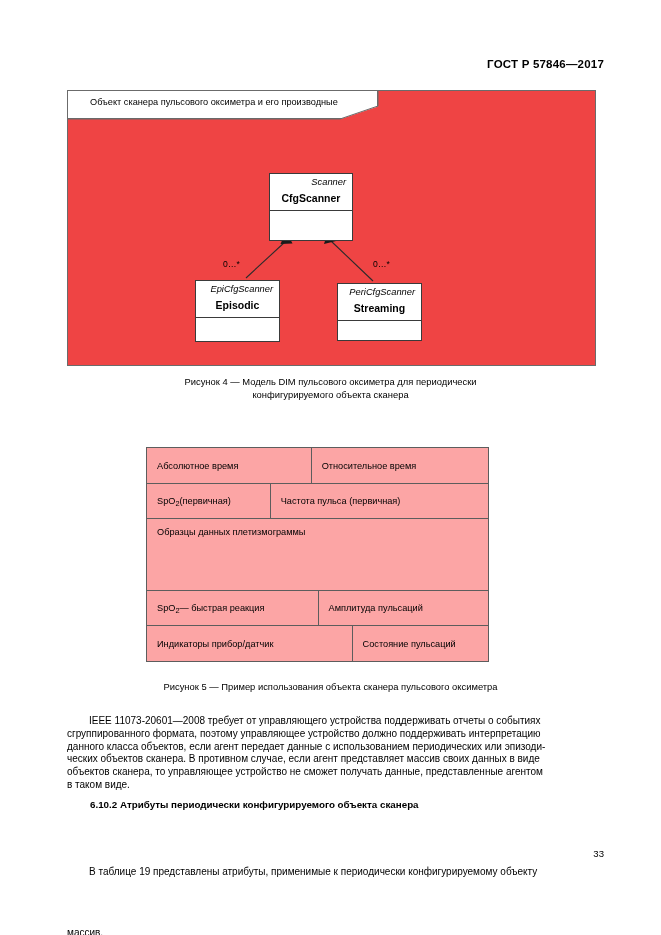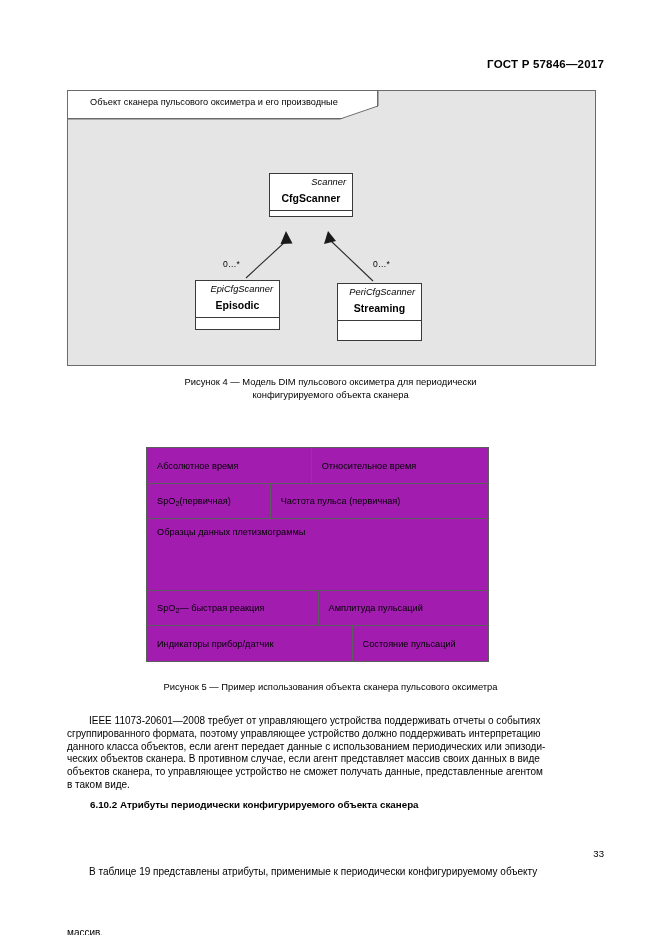--- a/index.html
+++ b/index.html
@@ -37,21 +37,21 @@
 
   
   .uml-frame {
     position: absolute;
     left: 67px;
     top: 90px;
     width: 529px;
     height: 276px;
     border: 1px solid #6b6b6b;
     box-sizing: border-box;
-    background: #e5e5e5;
+    background: #ef4444;
   }
   .uml-tab {
     position: absolute;
     left: 0px;
     top: 0px;
     width: 310px;
     height: 28px;
     box-sizing: border-box;
     border-right: 1px solid #6b6b6b;
     border-bottom: 1px solid #6b6b6b;
@@ -95,29 +95,29 @@
     padding-top: 1px;
   }
   .uml-body {
     height: 28px;
   }
 
   #cls-cfgscanner {
     left: 201px;
     top: 82px;
     width: 84px;
-    height: 44px;
+    height: 68px;
   }
   #cls-cfgscanner .uml-body { height: 20px; }
 
   #cls-episodic {
     left: 127px;
     top: 189px;
     width: 85px;
-    height: 50px;
+    height: 62px;
   }
   #cls-streaming {
     left: 269px;
     top: 192px;
     width: 85px;
     height: 58px;
   }
 
   .mult-label {
     position: absolute;
@@ -156,21 +156,21 @@
 
   
   .fig5-table {
     position: absolute;
     left: 146px;
     top: 447px;
     width: 343px;
     border: 1px solid #5d5d5d;
     border-bottom: none;
     box-sizing: border-box;
-    background: #a21caf;
+    background: #fca5a5;
   }
   .f5-row {
     display: flex;
     border-bottom: 1px solid #5d5d5d;
     box-sizing: border-box;
   }
   .f5-cell {
     box-sizing: border-box;
     font-size: 9.2px;
     color: #000;

